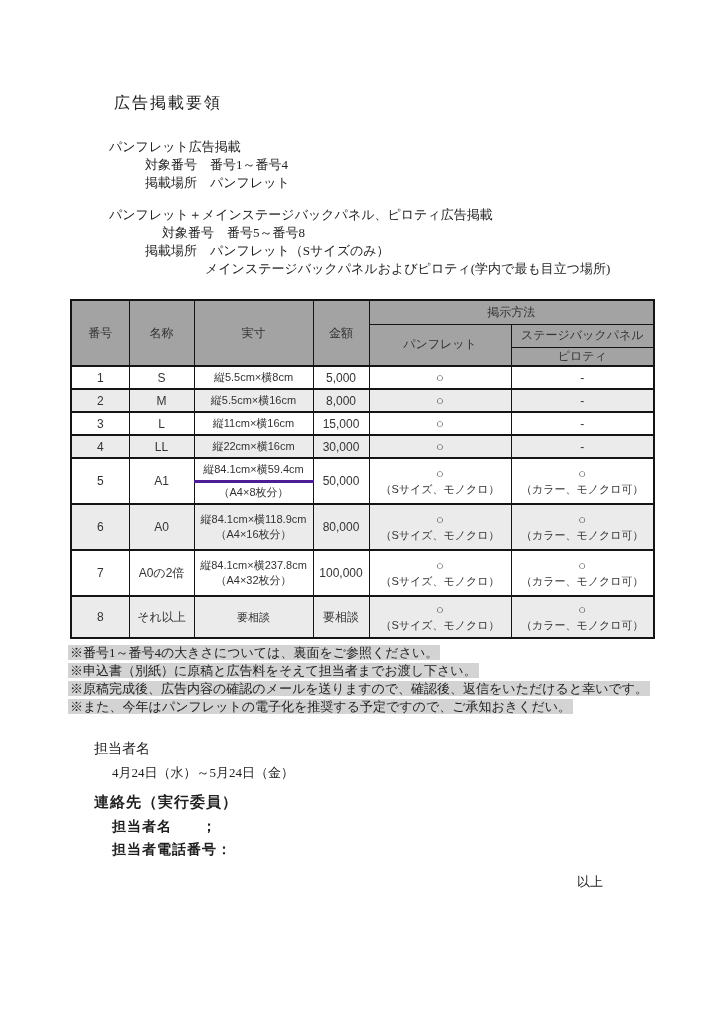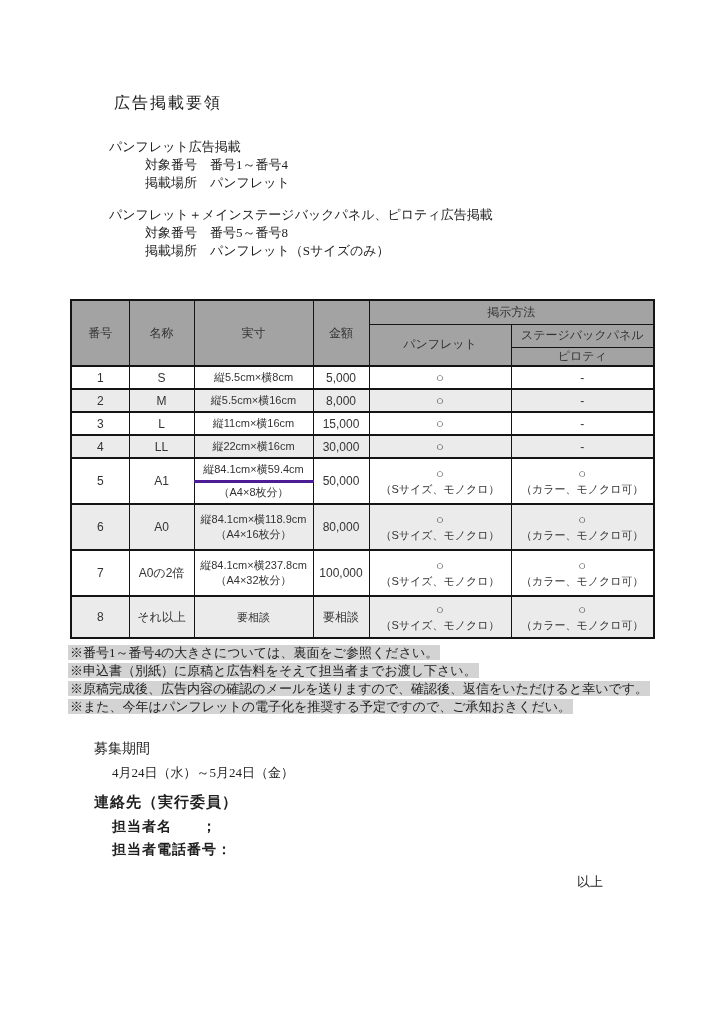--- a/index.html
+++ b/index.html
@@ -44,22 +44,23 @@
 
 <div id="page">
 
   <div class="abs doc-title" style="left:94px; top:95px;margin-left:20px;">広告掲載要領</div>
 
   <div class="abs" style="left:109px; top:139px;">パンフレット広告掲載</div>
   <div class="abs" style="left:145px; top:157px;">対象番号　番号1～番号4</div>
   <div class="abs" style="left:145px; top:175px;">掲載場所　パンフレット</div>
 
   <div class="abs" style="left:109px; top:207px;">パンフレット＋メインステージバックパネル、ピロティ広告掲載</div>
-  <div class="abs" style="left:145px; top:225px;">対象番号　番号5～番号8</div>
+  <div class="abs" style="left:162px; top:225px;">対象番号　番号5～番号8</div>
   <div class="abs" style="left:145px; top:243px;">掲載場所　パンフレット（Sサイズのみ）</div>
+  <div class="abs" style="left:205px; top:261px;">メインステージバックパネルおよびピロティ(学内で最も目立つ場所)</div>
 
   <table id="ad-table">
     <colgroup>
       <col style="width:58px">
         <col style="width:65px">
         <col style="width:119px">
       <col style="width:56px">
         <col style="width:142px">
         <col style="width:143px">
     </colgroup>
@@ -189,21 +190,21 @@
   <div class="note-line" style="top:662px;">
     <span class="hl">※申込書（別紙）に原稿と広告料をそえて担当者までお渡し下さい。</span>
   </div>
   <div class="note-line" style="top:680px;">
     <span class="hl">※原稿完成後、広告内容の確認のメールを送りますので、確認後、返信をいただけると幸いです。</span>
   </div>
   <div class="note-line" style="top:698px;">
     <span class="hl">※また、今年はパンフレットの電子化を推奨する予定ですので、ご承知おきくだい。</span>
   </div>
 
-  <div class="abs h14" style="left:94px; top:741px;">募集期間</div>
+  <div class="abs h14" style="left:94px; top:741px;">担当者名</div>
   <div class="abs" style="left:112px; top:765px;">4月24日（水）～5月24日（金）</div>
 
   <div class="abs b15" style="left:94px; top:794px;">連絡先（実行委員）</div>
   <div class="abs b14" style="left:112px; top:819px;">担当者名　　；</div>
   <div class="abs b14" style="left:112px; top:842px;">担当者電話番号：</div>
 
   <div class="abs" style="left:577px; top:874px;">以上</div>
 
 </div>
 

